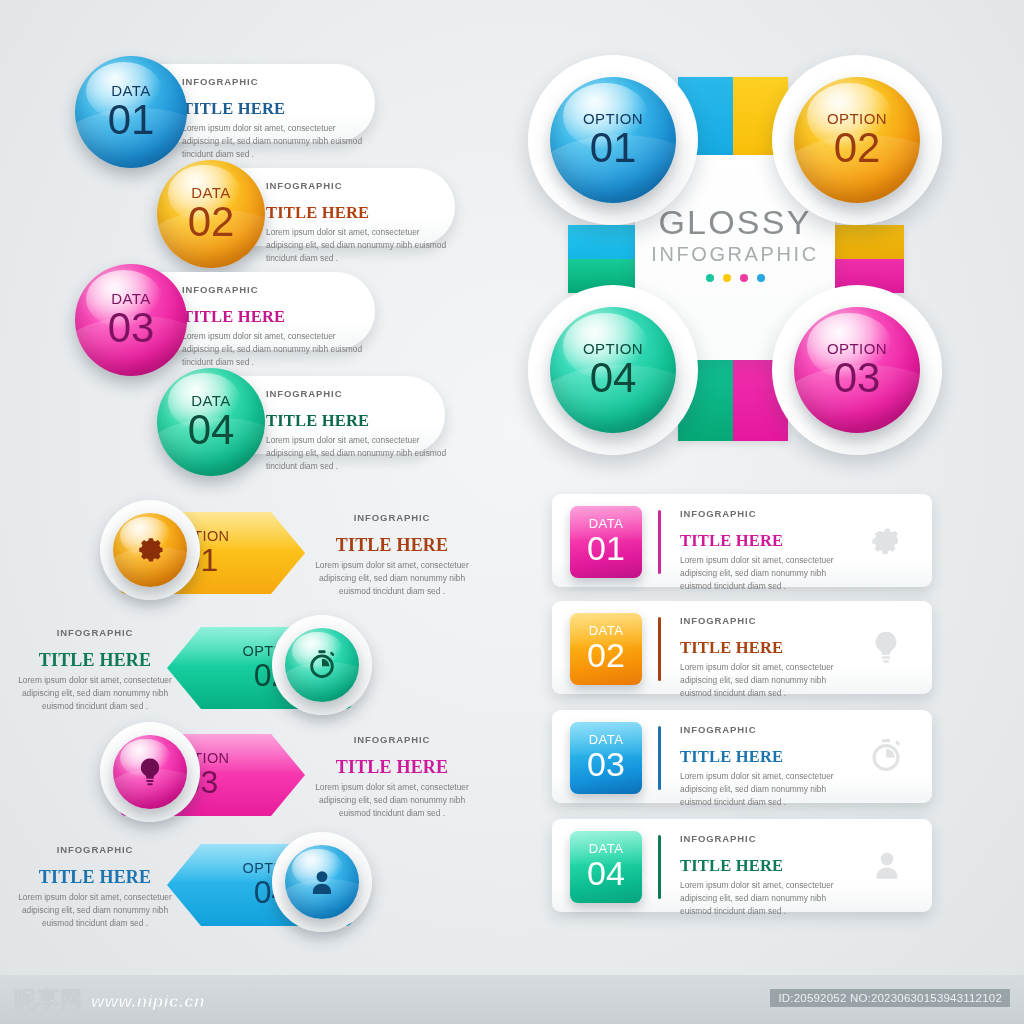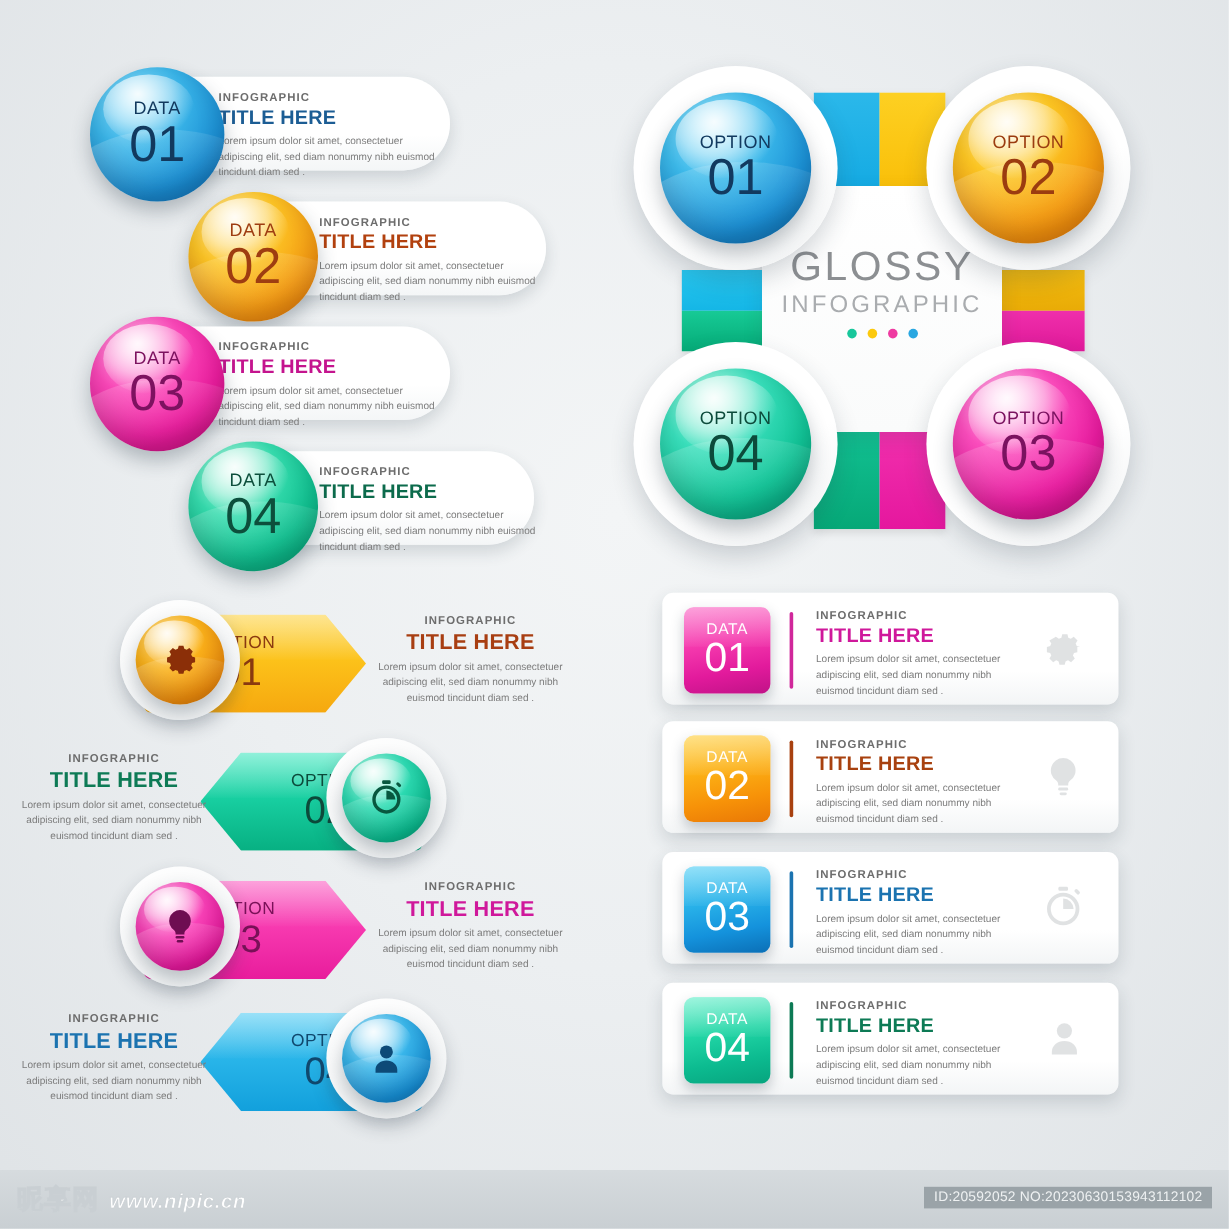--- a/index.html
+++ b/index.html
@@ -28,21 +28,21 @@
   .sph-txt{position:absolute;inset:0;display:flex;flex-direction:column;
     align-items:center;justify-content:center;z-index:3;line-height:1;}
   .sph-lbl{font-size:15px;letter-spacing:.4px;font-weight:400;}
   .sph-num{font-size:42px;font-weight:400;margin-top:1px;}
 
   
   .pill{height:78px;border-radius:39px;background:linear-gradient(180deg,#ffffff 0%,#ffffff 62%,#f4f6f7 100%);
     box-shadow:0 6px 13px rgba(40,55,70,.16);}
   .pill-txt{position:absolute;}
   .kicker{font-size:9.5px;letter-spacing:.9px;color:#6d6d6d;font-weight:700;}
-  .ttl{font-size:16.5px;font-weight:700;letter-spacing:.2px;margin-top:2px;}
+  .ttl{font-size:16.5px;font-weight:700;letter-spacing:.2px;margin-top:12px;font-family:Liberation Serif, serif;}
   .body{font-size:8.4px;line-height:1.55;color:#7c7c7c;margin-top:3px;}
 
   
   .disc{border-radius:50%;background:linear-gradient(150deg,#ffffff 0%,#ffffff 60%,#f0f2f3 100%);
     box-shadow:0 9px 20px rgba(40,55,70,.20);}
   .hub{border-radius:22px;background:linear-gradient(180deg,#ffffff,#fafbfb);
     box-shadow:0 6px 16px rgba(40,55,70,.13);}
   .bar{position:absolute;}
   .bar i{display:block;width:100%;height:50%;}
   .bar.vert i{height:100%;width:50%;float:left;}

